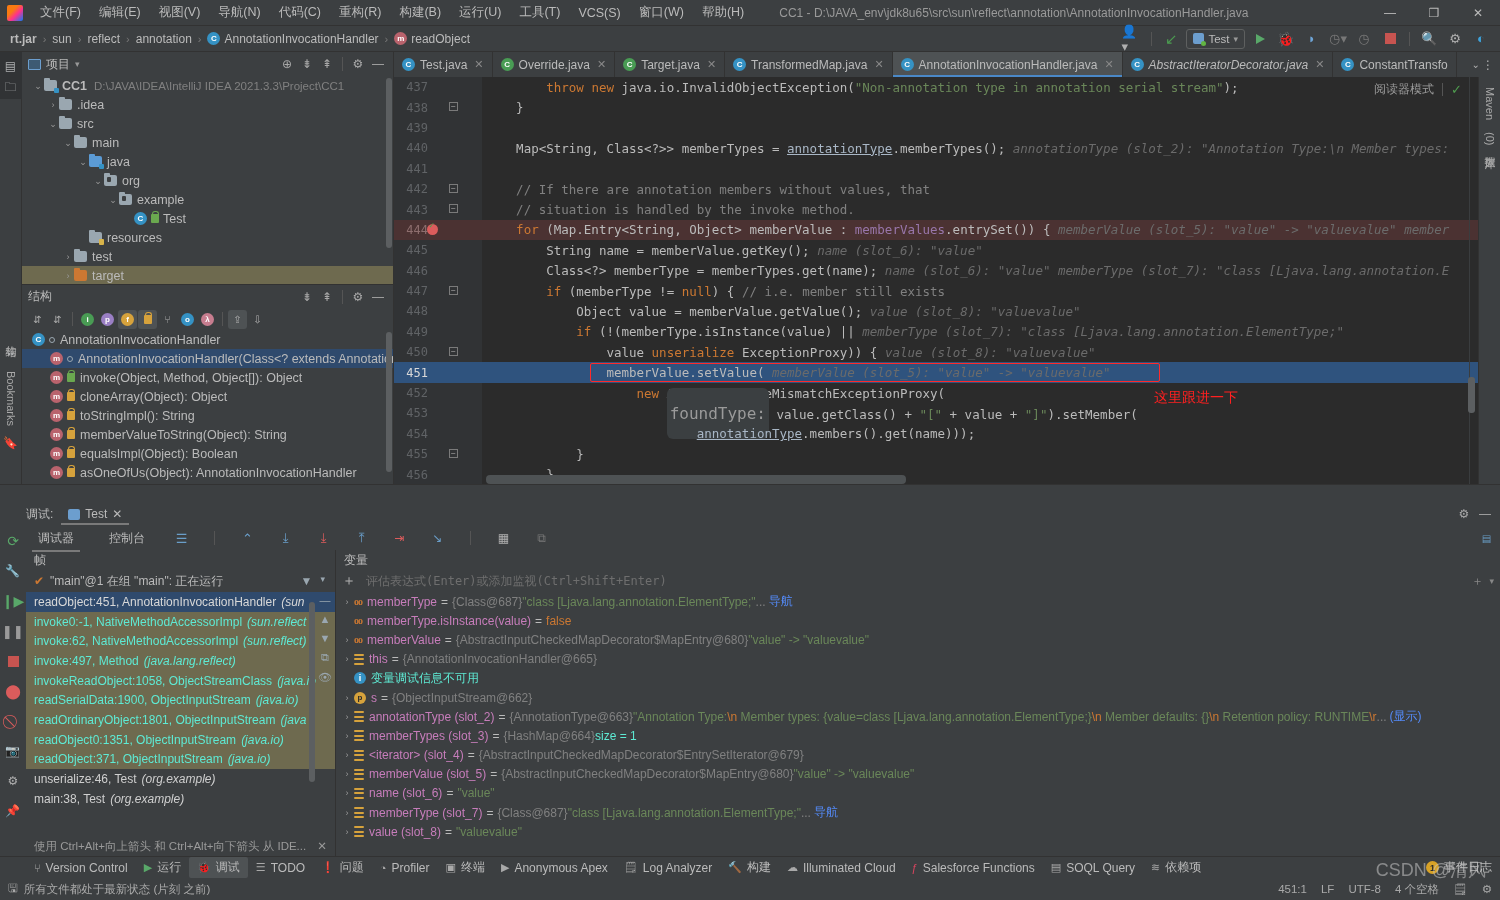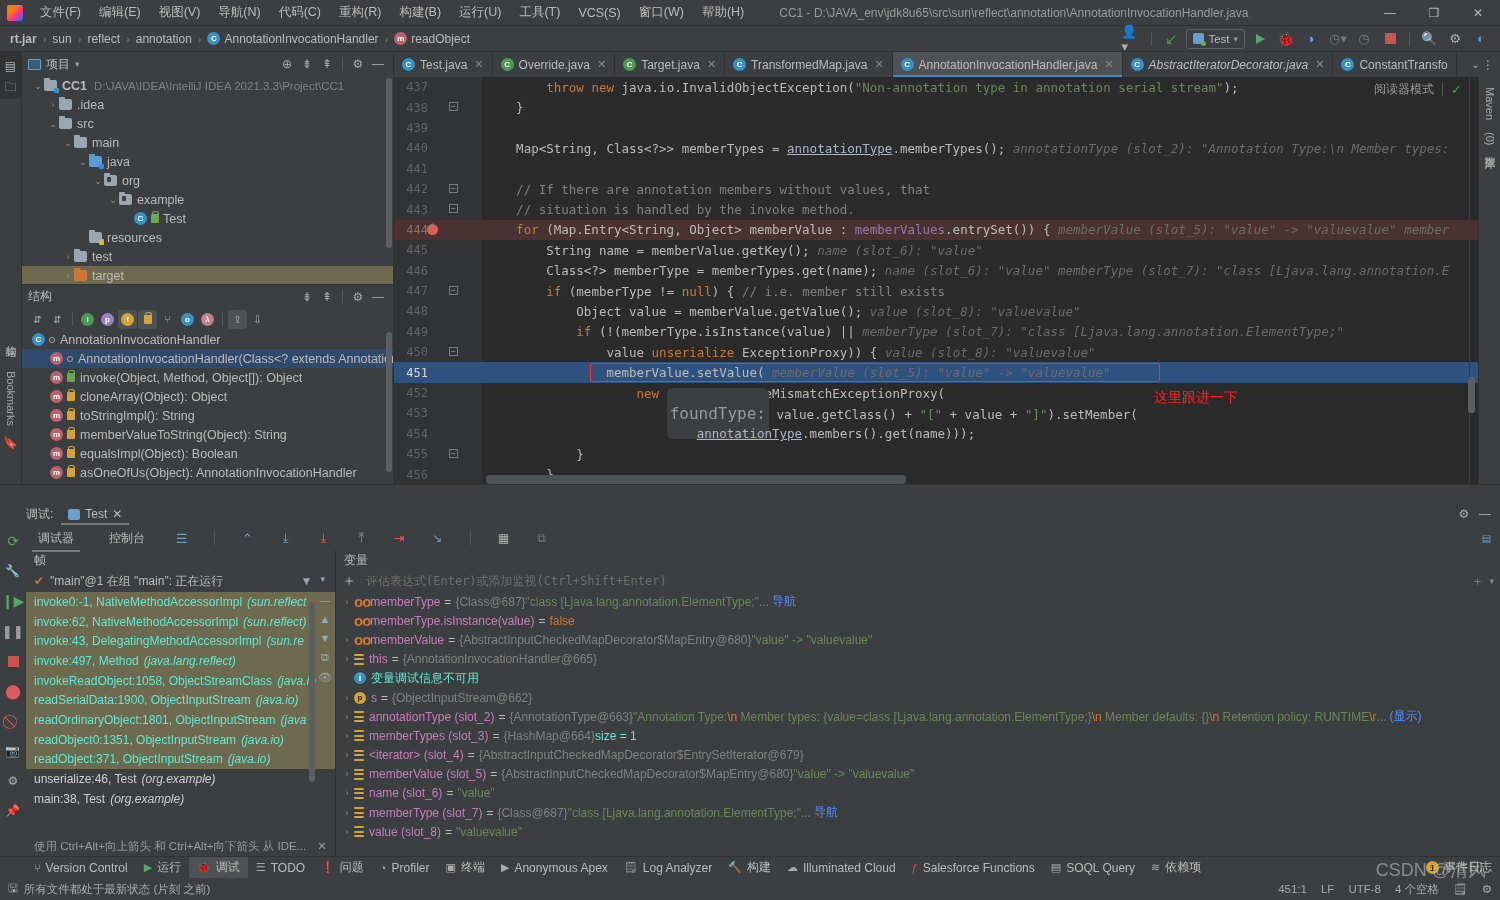--- a/index.html
+++ b/index.html
@@ -155,21 +155,21 @@
   .frow .pkg { font-style:italic; margin-left:5px; }
   .frow.own { color:#cfcfcf; }
   .frames-footer { height:20px; display:flex; align-items:center; padding:0 8px; font-size:11.5px; color:#9a9a9a; flex:0 0 20px;}
   .variables { flex:1; display:flex; flex-direction:column; min-width:0; }
   .eval-row { height:22px; display:flex; align-items:center; gap:6px; padding:0 6px; flex:0 0 22px; }
   .eval-input { flex:1; height:18px; font-size:12px; color:#6e6e6e; display:flex; align-items:center; padding-left:4px;
                 font-family:"DejaVu Sans Mono","Liberation Mono",monospace;}
   .varlist { flex:1; overflow:hidden; padding-left:4px; }
   .vrow { height:19.2px; display:flex; align-items:center; font-size:12px; white-space:nowrap; }
   .vchev { width:14px; text-align:center; color:#9a9a9a; font-size:9px; flex:0 0 14px;}
-  .vico-oo { color:#cc7832; font-size:15px; letter-spacing:-1px; font-weight:bold;}
+  .vico-oo { color:#cc7832; font-size:10px; margin-right:5px; letter-spacing:-1px; font-weight:bold;font-family:Liberation Serif, serif;}
   .vico-list { width:10px; height:11px; margin-right:5px; flex:0 0 10px; display:flex; flex-direction:column; justify-content:space-between;}
   .vico-list i { display:block; height:2px; background:#d6a23c; border-radius:1px;}
   .vico-p { width:12px;height:12px;border-radius:50%;background:#d6a23c;color:#2b2b2b;font-size:8px;font-weight:bold;
             display:inline-flex;align-items:center;justify-content:center;margin-right:5px;flex:0 0 12px;}
   .vico-i { width:12px;height:12px;border-radius:50%;background:#3592c4;color:#fff;font-size:9px;font-weight:bold;
             display:inline-flex;align-items:center;justify-content:center;margin-right:5px;flex:0 0 12px;}
   .vname { color:#c77dbb; }
   .veq { color:#bbbbbb; margin:0 4px; }
   .vobj { color:#808080; }
   .vstr { color:#6a8759; }
@@ -663,31 +663,31 @@
             <div class="col-head">帧</div>
             <div class="thread-row">
               <span style="color:#cc7832;font-size:12px;">✔</span>
               <span>"main"@1 在组 "main": 正在运行</span>
               <span style="margin-left:auto;display:flex;gap:8px;padding-right:6px;">
                 <span style="color:#9aa7b0;">▼</span>
                 <span style="color:#9aa7b0;font-size:9px;">▾</span>
               </span>
             </div>
             <div class="frame-list" id="frame-list">
+                <div class="frow sel">
+                  <span>readObject:451, AnnotationInvocationHandler</span>
+                  <span class="pkg">(sun</span>
+                </div>
                 <div class="frow lib">
                   <span>invoke0:-1, NativeMethodAccessorImpl</span>
                   <span class="pkg">(sun.reflect</span>
                 </div>
                 <div class="frow lib">
                   <span>invoke:62, NativeMethodAccessorImpl</span>
                   <span class="pkg">(sun.reflect)</span>
-                </div>
-                <div class="frow lib">
-                  <span>invoke:43, DelegatingMethodAccessorImpl</span>
-                  <span class="pkg">(sun.re</span>
                 </div>
                 <div class="frow lib">
                   <span>invoke:497, Method</span>
                   <span class="pkg">(java.lang.reflect)</span>
                 </div>
                 <div class="frow lib">
                   <span>invokeReadObject:1058, ObjectStreamClass</span>
                   <span class="pkg">(java.io</span>
                 </div>
                 <div class="frow lib">

